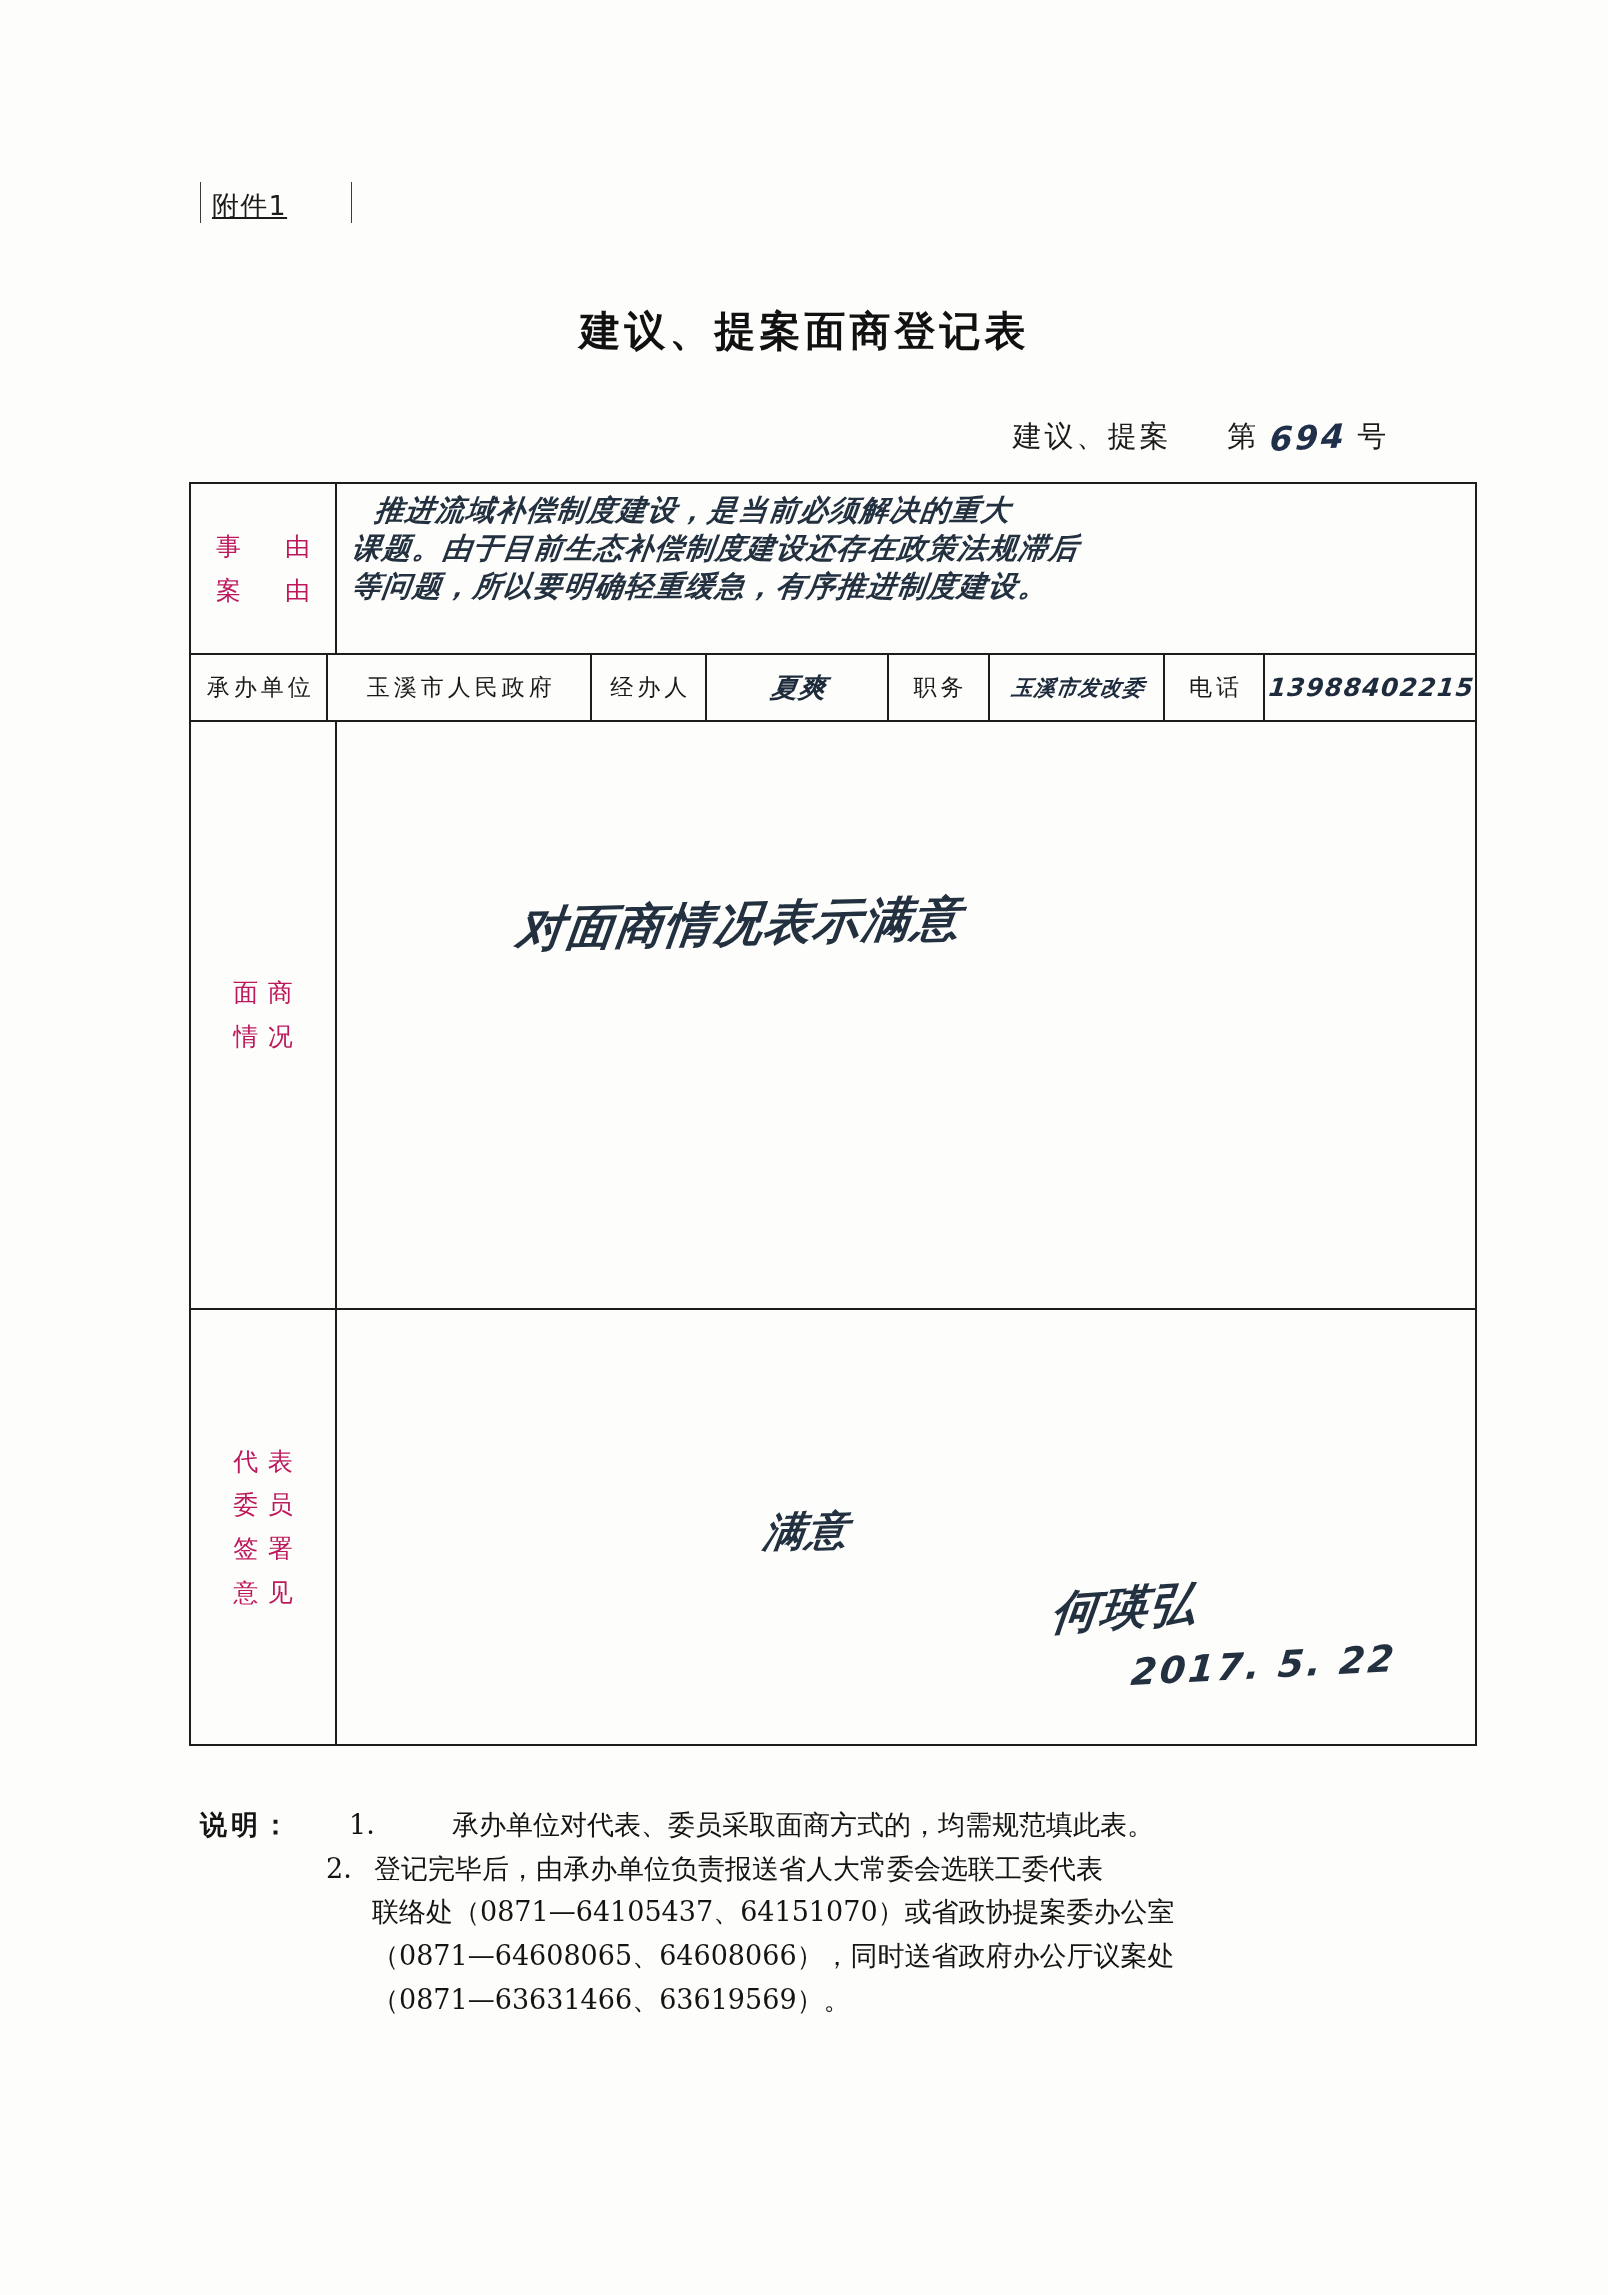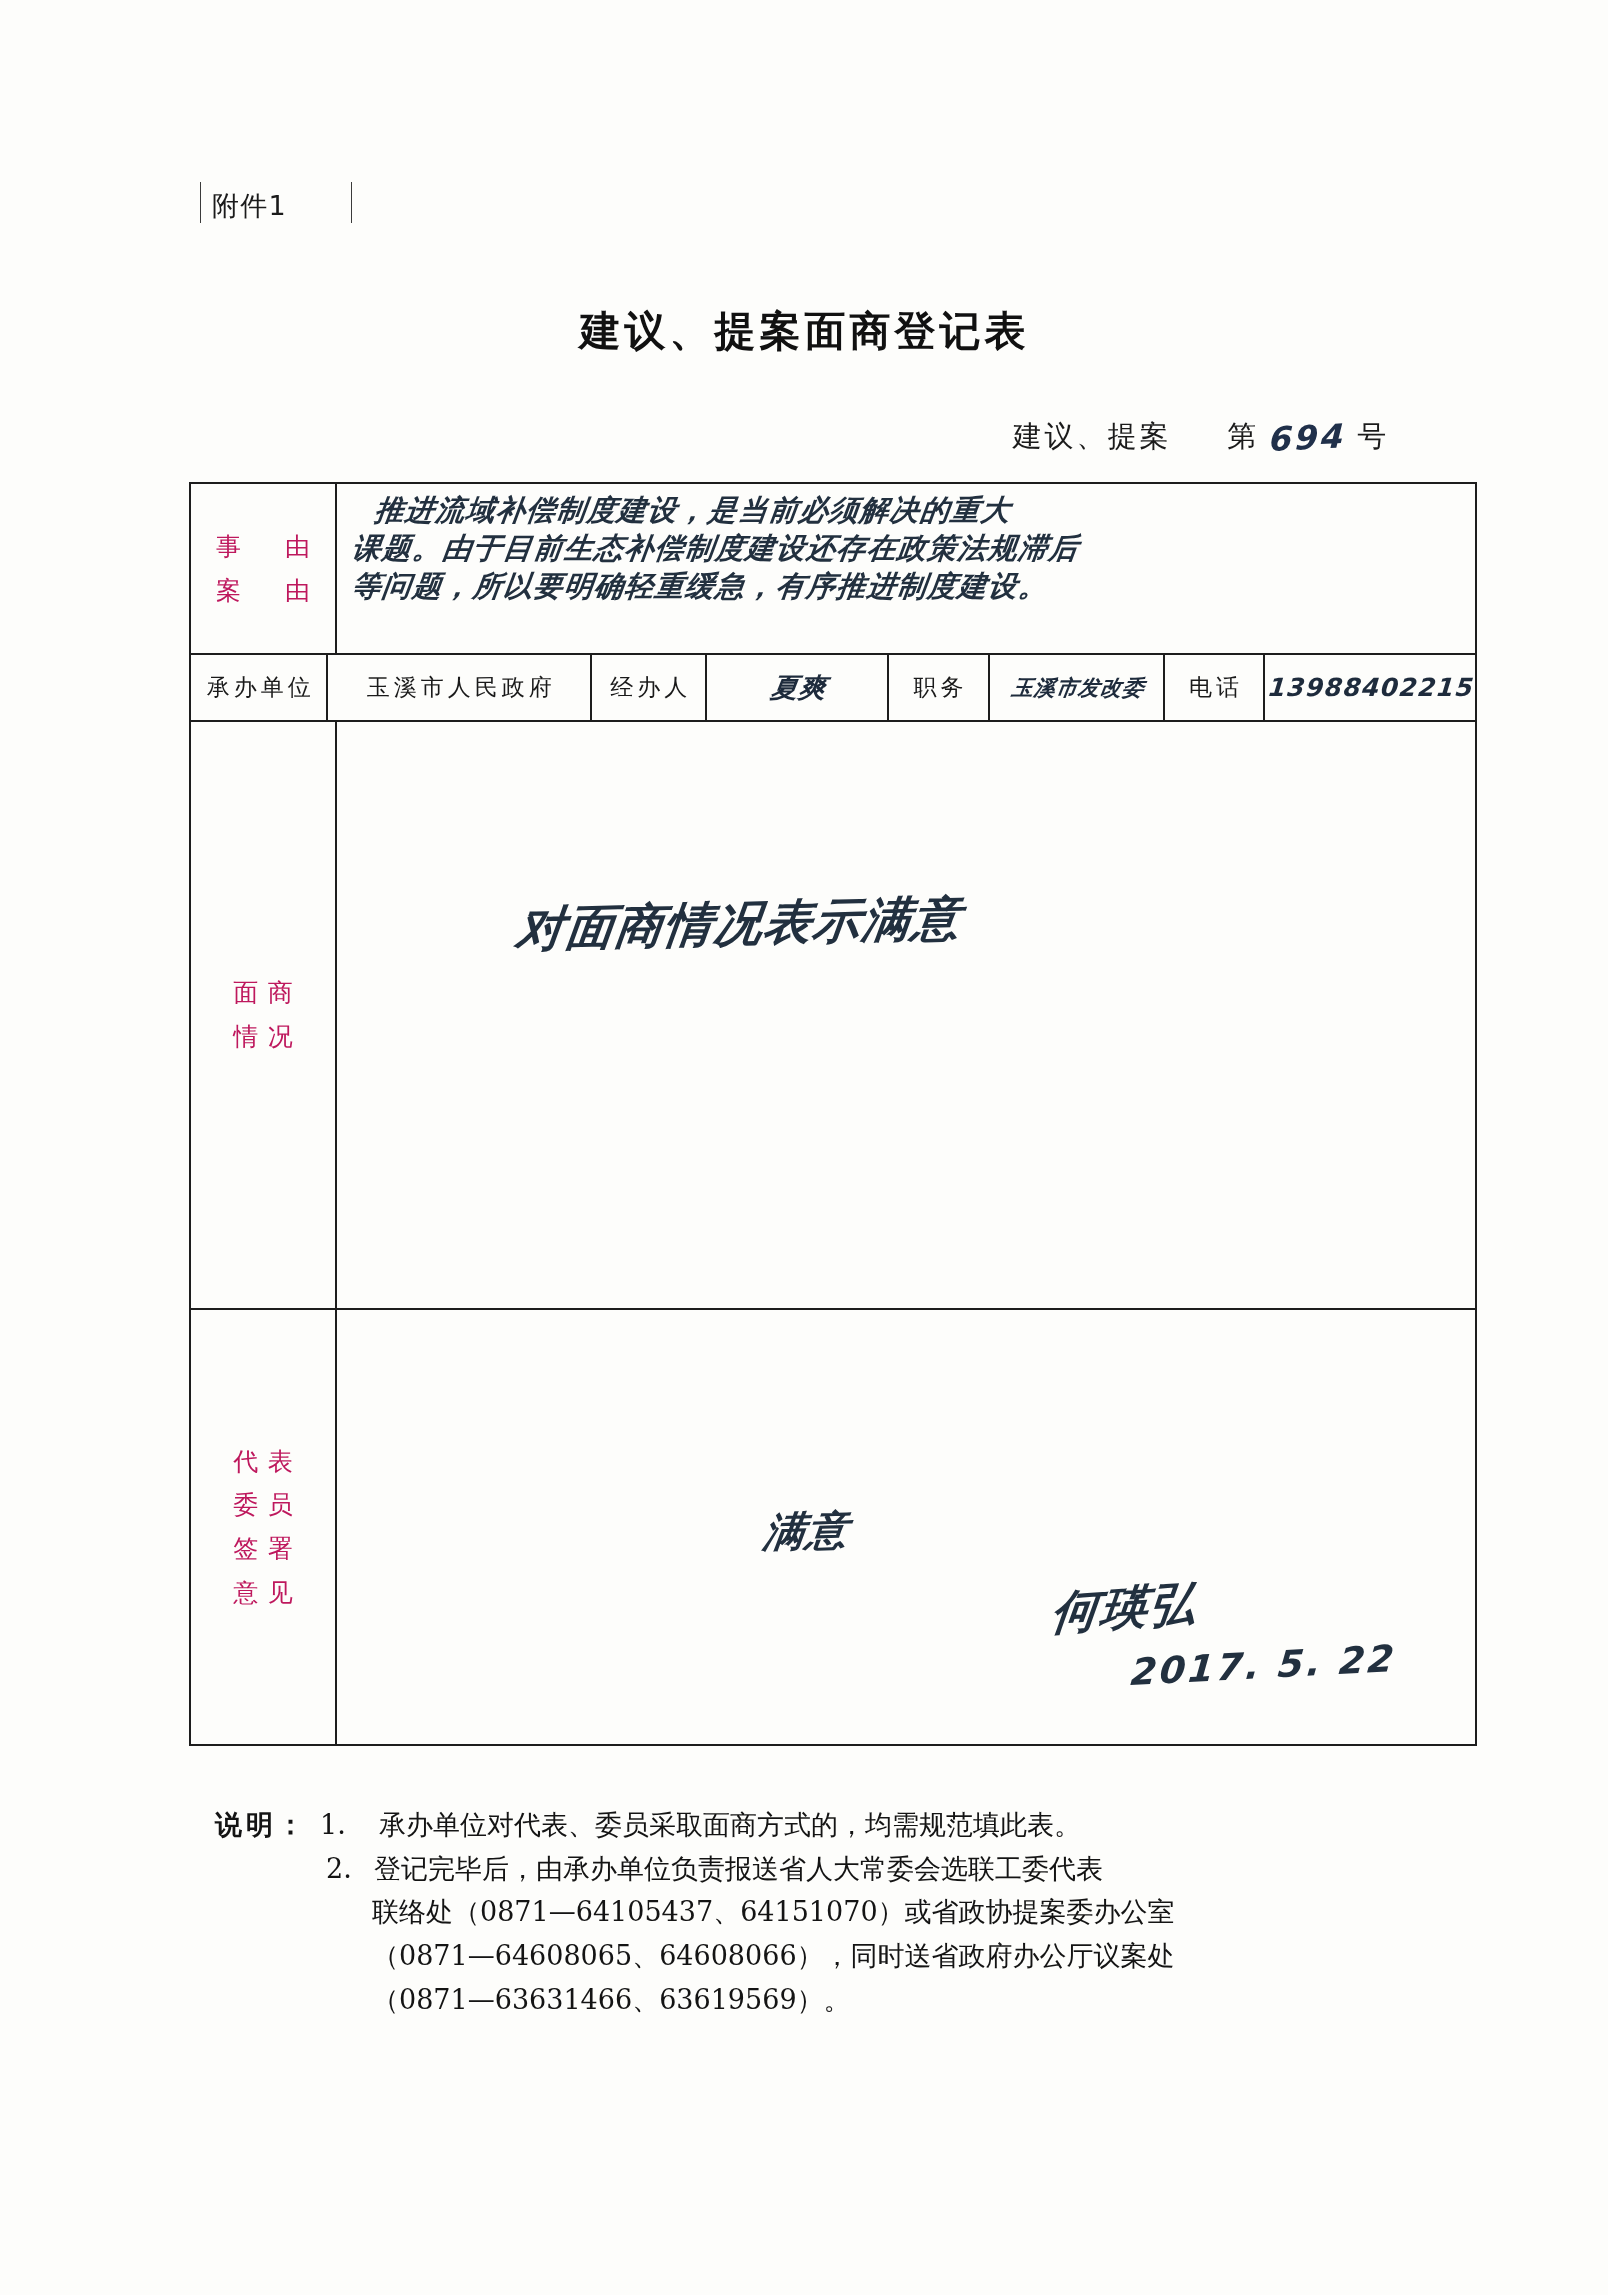--- a/index.html
+++ b/index.html
@@ -24,20 +24,21 @@
 
   
   .attach-label {
     position: absolute;
     left: 212px;
     top: 188px;
     font-size: 27px;
     letter-spacing: 1.3px;
     font-family: "DejaVu Sans", "Liberation Sans", sans-serif;
     color: #1b1b1b;
+    text-decoration: underline;
   }
   .attach-rule {
     position: absolute;
     left: 200px;
     top: 182px;
     width: 150px;
     height: 41px;
     border-left: 1.3px solid #3b3b3b;
     border-right: 1.3px solid #3b3b3b;
   }
@@ -244,21 +245,21 @@
     color: #141414;
   }
   .notes-head {
     font-weight: bold;
     letter-spacing: 4px;
   }
   .note-item {
     display: flex;
     align-items: flex-start;
   }
-  .note-row1 { margin-left: 15px; }
+  .note-row1 { margin-left: 0; gap: 44px; }
   .note-num {
     width: 48px;
     flex: none;
     text-align: left;
   }
   .note-text { flex: 1; }
   .note-indent-1 { margin-left: 126px; }
   .note-indent-2 { margin-left: 172px; justify-content: center; }
 </style>
 </head>

